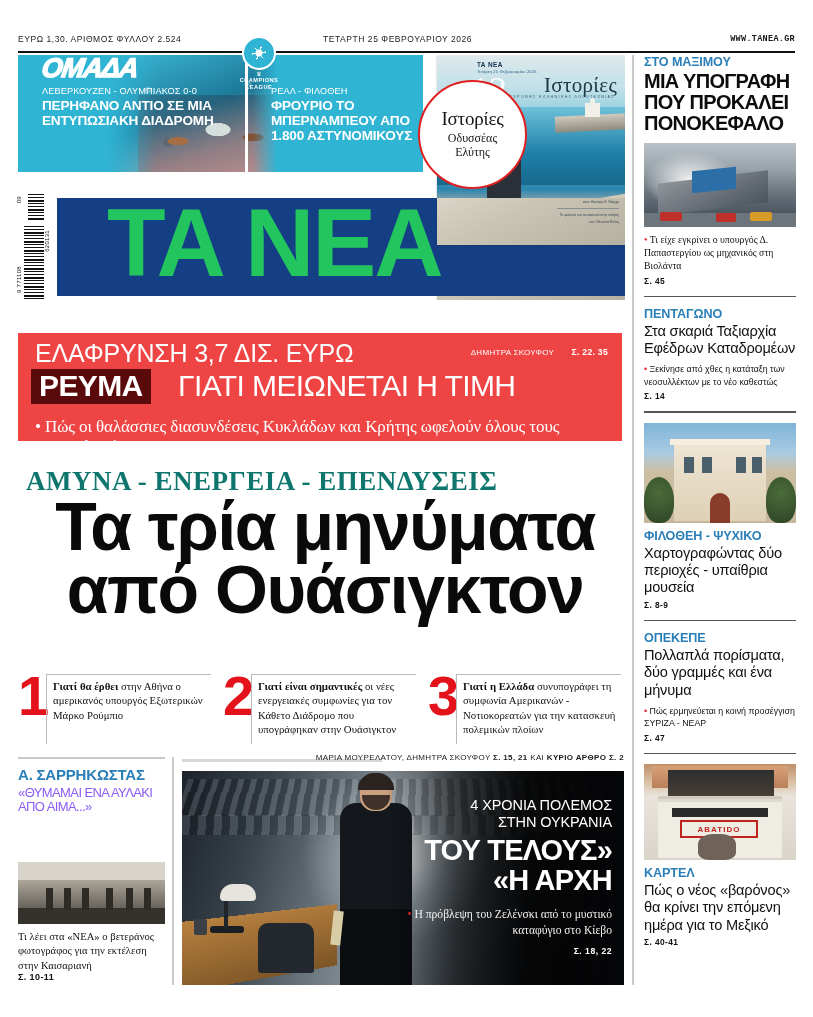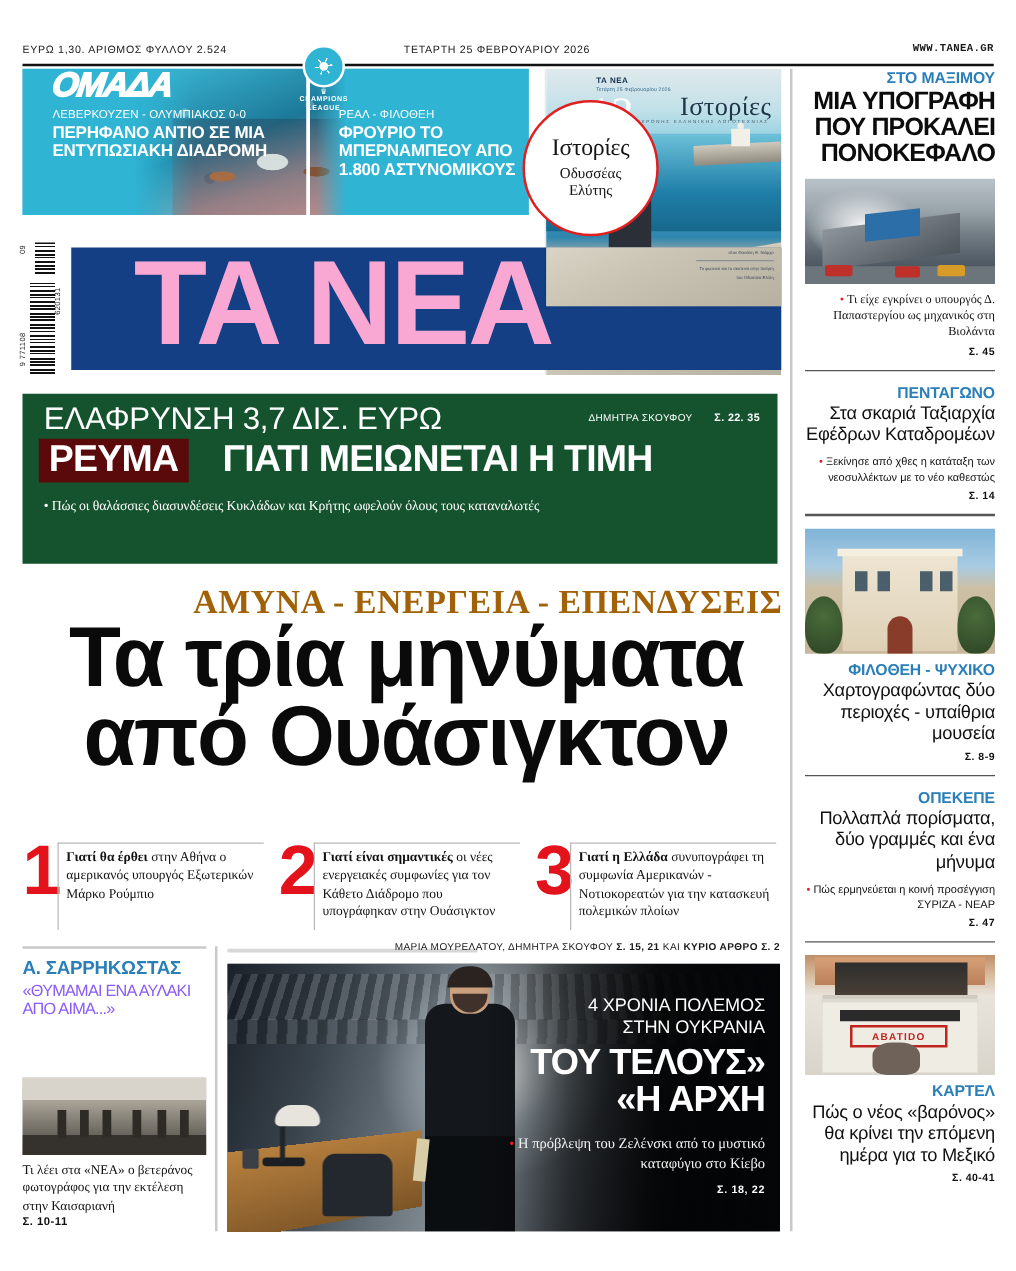--- a/index.html
+++ b/index.html
@@ -160,59 +160,59 @@
   .barcode .lbl.top{left:0;top:2px;}
   .barcode .lbl.mid{left:28px;top:36px;}
   .barcode .lbl.bot{left:0;top:72px;}
 
   .masthead{
     position:absolute;left:57px;top:198px;width:568px;height:98px;
     background:#143f85;z-index:4;
   }
   .masthead .mh-text{
     position:absolute;left:50px;top:-4px;
-    font-size:96px;font-weight:bold;color:#f9a8d4;letter-spacing:-2px;
+    font-size:96px;font-weight:bold;color:#22c55e;letter-spacing:-2px;
     line-height:98px;font-family:"Liberation Sans",sans-serif;
   }
   .mast-photo-overlap{
     position:absolute;left:425px;top:198px;width:200px;height:102px;z-index:5;
     overflow:hidden;
   }
   .mast-photo-overlap .inner{
     position:absolute;left:12px;top:-198px;width:188px;height:245px;
   }
 
   
   .redbox{
-    position:absolute;left:18px;top:315px;width:604px;height:136px;background:#14532d;color:#fff;
+    position:absolute;left:18px;top:333px;width:604px;height:108px;background:#ef4444;color:#fff;
   }
   .redbox .rk{
     position:absolute;left:17px;top:6px;font-size:25px;font-weight:normal;letter-spacing:-.2px;
   }
   .redbox .byline{
     position:absolute;right:14px;top:14px;font-size:8px;letter-spacing:.3px;
   }
   .redbox .byline b{font-size:8.6px;margin-left:15px;}
   .redbox .tagbox{
     position:absolute;left:13px;top:36px;background:#5a0a0a;padding:2px 8px 3px 8px;
   }
   .redbox .tagbox span{font-size:30px;font-weight:bold;color:#fff;letter-spacing:-.6px;line-height:1;}
   .redbox .bighead{
-    position:absolute;left:160px;top:36px;font-size:30px;font-weight:bold;letter-spacing:-.6px;line-height:1;padding-top:2px;
+    position:absolute;left:160px;top:36px;font-size:30px;font-weight:normal;letter-spacing:-.6px;line-height:1;padding-top:2px;
   }
   .redbox .sub{
     position:absolute;left:17px;top:84px;font-family:"Liberation Serif",serif;
-    font-size:11px;letter-spacing:-.1px;
+    font-size:17px;letter-spacing:-.1px;
   }
 
   
   .kicker-main{
     position:absolute;left:26px;top:466px;width:600px;
     font-family:"Liberation Serif","DejaVu Serif",serif;
-    font-size:27px;font-weight:bold;color:#a16207;letter-spacing:.5px;text-align:right;
+    font-size:27px;font-weight:bold;color:#0f766e;letter-spacing:.5px;
   }
   .headline{
     position:absolute;left:20px;top:495px;width:610px;
     font-size:68px;font-weight:bold;color:#0a0a0a;line-height:.93;
     letter-spacing:-1.5px;text-align:center;
     transform:scaleX(1.0);
   }
   .headline .l2{display:block;}
 
   
@@ -375,21 +375,21 @@
   .img-cartel .herald{position:absolute;left:28px;top:44px;width:96px;height:9px;background:#2b2b2b;}
   .img-cartel .stamp{
     position:absolute;left:36px;top:56px;width:74px;height:14px;
     border:2px solid #c0241f;color:#c0241f;font-size:8px;font-weight:bold;
     display:flex;align-items:center;justify-content:center;letter-spacing:1px;
   }
   .img-cartel .face{position:absolute;left:54px;top:70px;width:38px;height:26px;background:#6e6259;border-radius:40% 40% 30% 30%;}
   .img-cartel .topmag{position:absolute;left:24px;top:6px;width:106px;height:28px;background:linear-gradient(180deg,#2e2e2e,#4a4036);}
 
   
-  .sb-sec{margin-bottom:0;text-align:right;}
+  .sb-sec{margin-bottom:0;}
 </style>
 </head>
 <body>
 
 <div class="page">
 
   <div class="topbar">
     <span class="tb-left">ΕΥΡΩ 1,30. ΑΡΙΘΜΟΣ ΦΥΛΛΟΥ 2.524</span>
     <span class="tb-mid">ΤΕΤΑΡΤΗ 25 ΦΕΒΡΟΥΑΡΙΟΥ 2026</span>
     <span class="tb-right">WWW.TANEA.GR</span>

